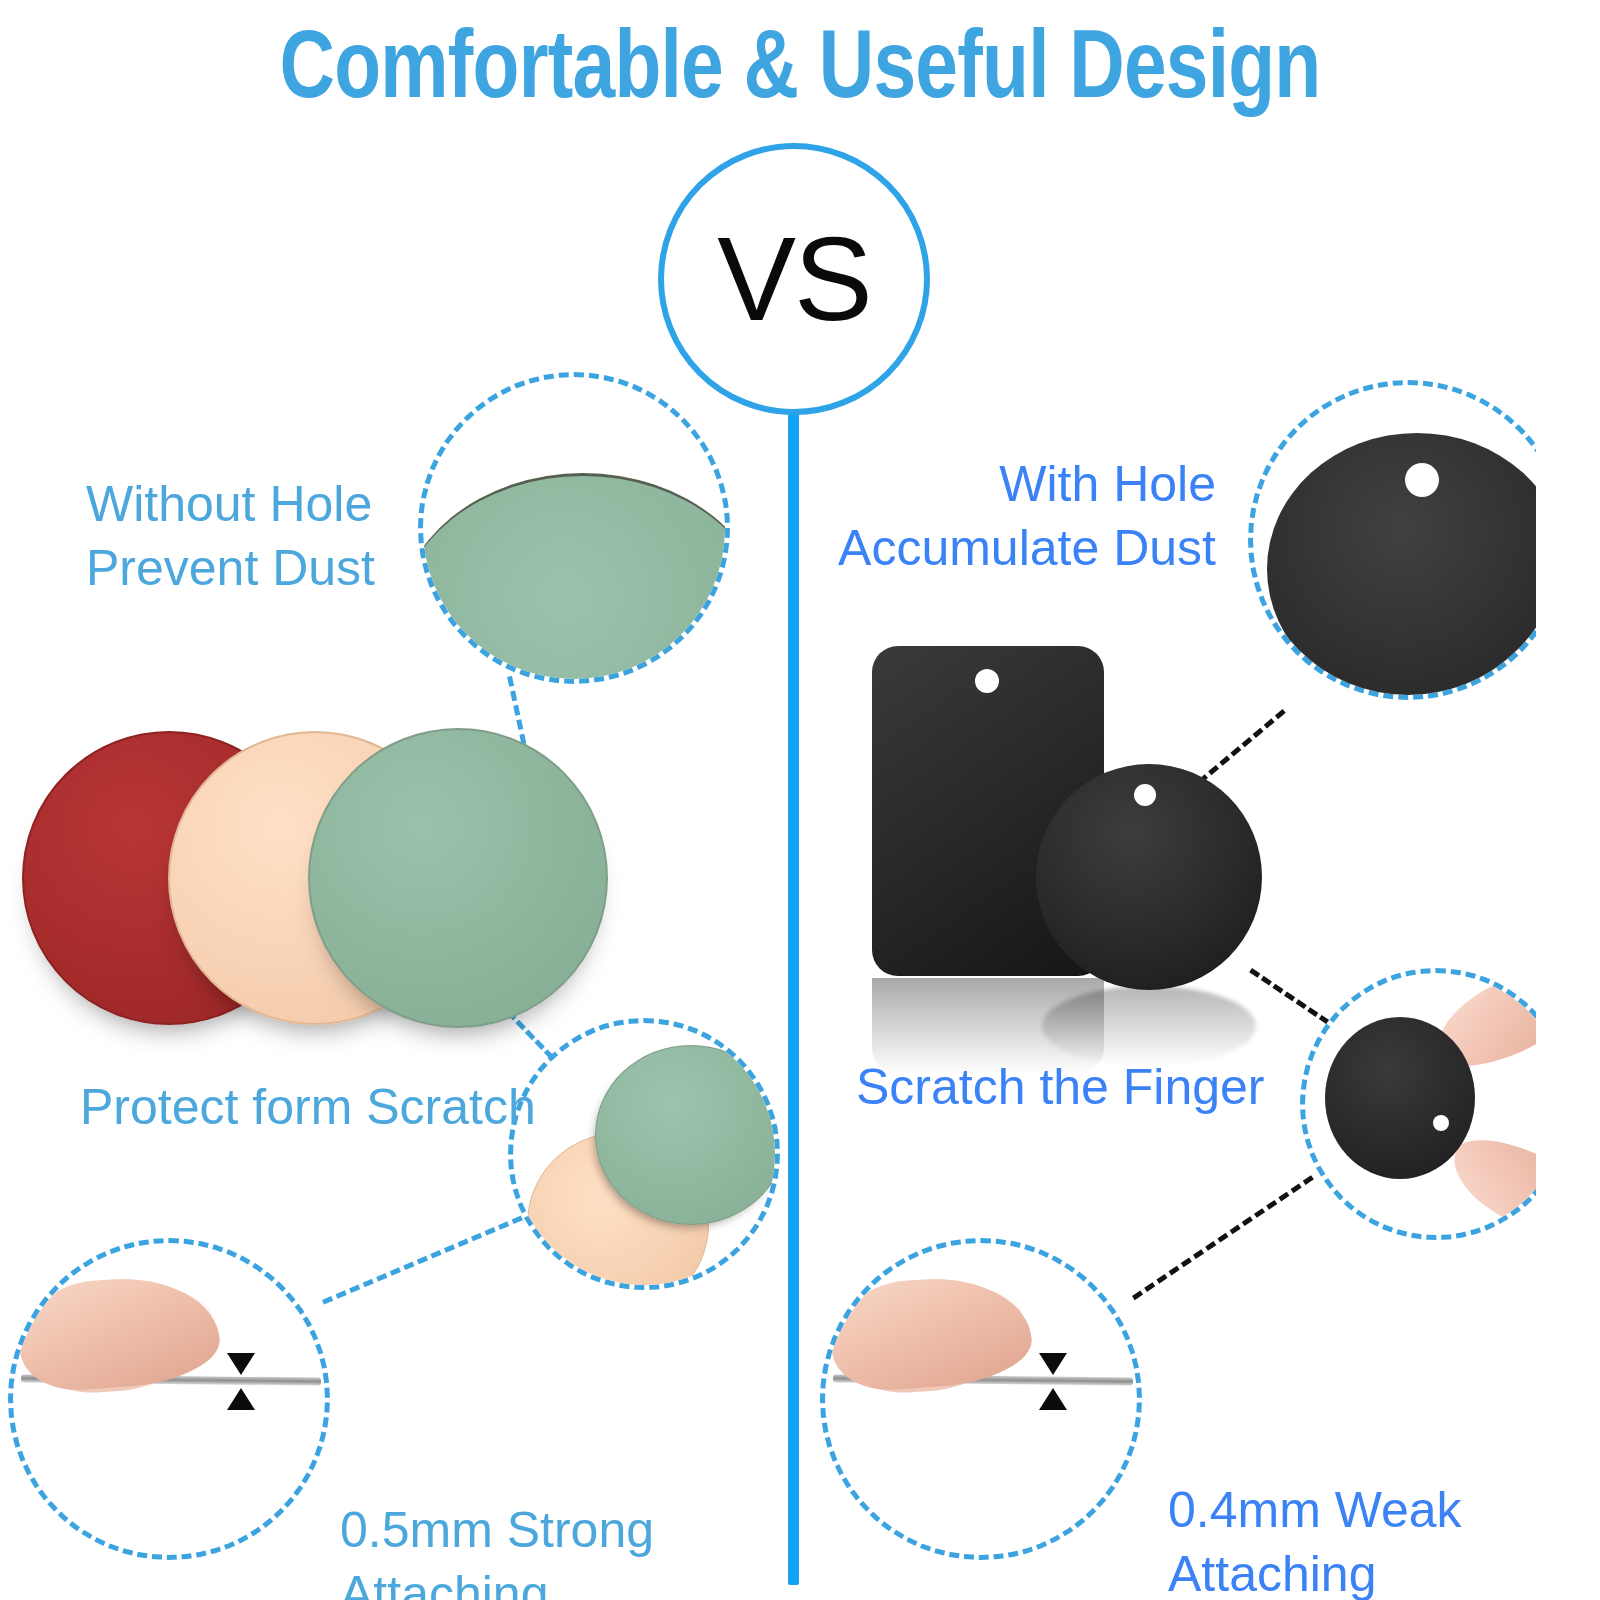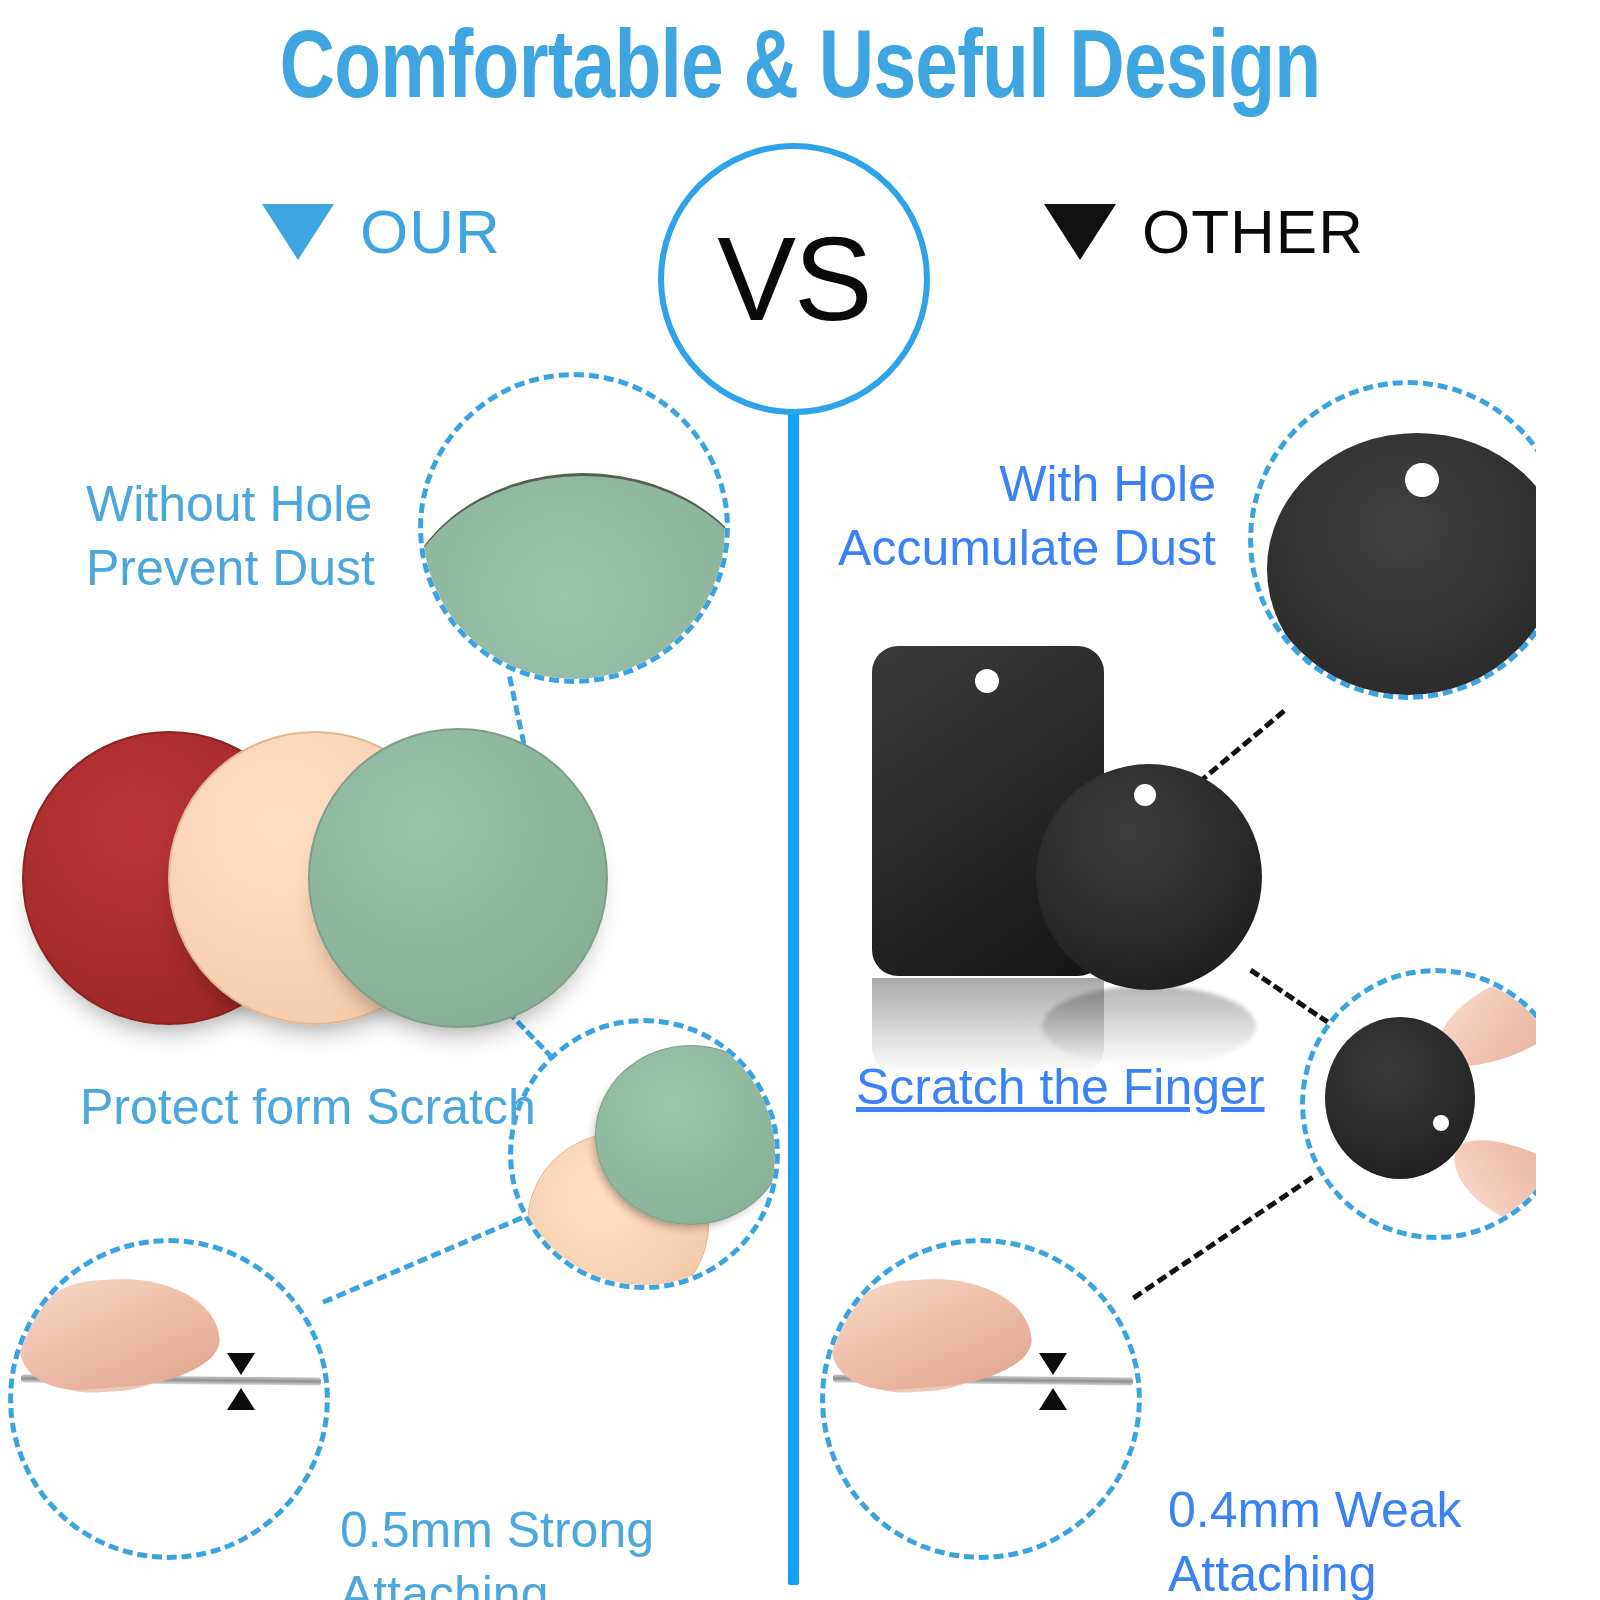--- a/index.html
+++ b/index.html
@@ -93,21 +93,21 @@
     line-height: 1.28;
     white-space: pre-line;
     z-index: 5;
   }
   .cap-blue  { color: #4BA7DC; margin-top: 20px; }
   .cap-black { color: #3b82f6; }
 
   #cap-dust-our     { left: 86px;  top: 452px; text-align: left; }
   #cap-dust-other   { left: 816px; top: 452px; width: 400px; text-align: right; }
   #cap-scratch-our  { left: 80px;  top: 1055px; }
-  #cap-scratch-other{ left: 856px; top: 1055px; text-decoration: underline; }
+  #cap-scratch-other{ left: 856px; top: 1055px; }
   #cap-thick-our    { left: 340px; top: 1478px; }
   #cap-thick-other  { left: 1168px;top: 1478px; }
 
   
   .callout {
     position: absolute;
     border-radius: 50%;
     border: 5px dashed #3BA4E0;
     box-sizing: border-box;
     overflow: hidden;
@@ -316,29 +316,21 @@
   .conn-blue  { border-top-color: #3BA4E0; }
   .conn-black { border-top-color: #111111; }
 </style>
 </head>
 <body>
 
 <div id="page">
 
   <div id="title">Comfortable &amp; Useful Design</div>
 
-  <div id="head-our" class="side-head">
-    <span class="tri tri-blue"></span>
-    <span>OUR</span>
-  </div>
-
-  <div id="head-other" class="side-head">
-    <span class="tri tri-black"></span>
-    <span>OTHER</span>
-  </div>
+
 
   <div id="vs-circle">
     <div id="vs-text">VS</div>
   </div>
   <div id="divider"></div>
 
   <div class="connector conn-blue" style="left:512px; top:676px; width:128px; transform:rotate(78deg);"></div>
 
   <div id="callout-nohole" class="callout">
     <div id="mag-green"></div>

